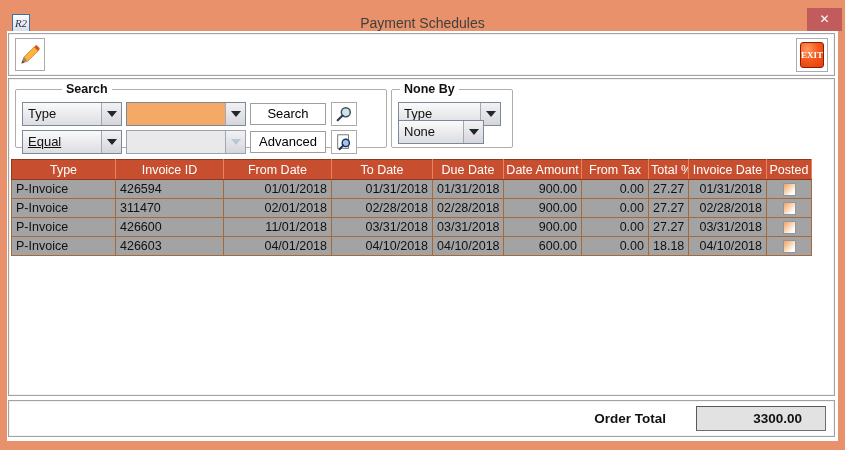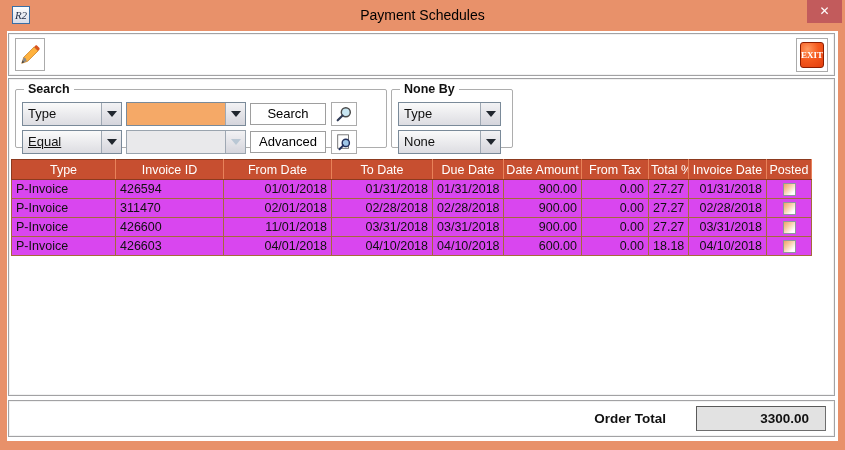--- a/index.html
+++ b/index.html
@@ -8,31 +8,31 @@
   }
   *{box-sizing:border-box; margin:0; padding:0;}
   html,body{width:845px;height:450px;}
   body{
     position:relative; overflow:hidden;
     background:var(--frame);
     font-family:"Liberation Sans","DejaVu Sans",sans-serif;
     font-size:13px; color:#111;
   }
   
-  .titlebar{position:absolute;left:0;top:0;width:845px;height:30px;}
+  .titlebar{position:absolute;left:0;top:8px;width:845px;height:30px;}
   .app-icon{
     position:absolute;left:12px;top:6px;width:18px;height:18px;
     background:linear-gradient(#FDFDFD,#D9DDE9);
     border:1px solid #3A6EA5; text-align:center;
     font-family:"Liberation Serif","DejaVu Serif",serif;
     font-size:11px;line-height:16px;color:#26324B;font-style:italic;
   }
   .title{
     position:absolute;left:0;top:0;width:100%;height:30px;
-    text-align:center;line-height:30px;font-size:14px;color:#000000;
+    text-align:center;line-height:30px;font-size:14px;color:#404040;
   }
   .close-btn{
     position:absolute;right:3px;top:0;width:35px;height:23px;
     background:var(--close-red);color:#fff;text-align:center;
     line-height:23px;font-size:12px;font-weight:bold;cursor:pointer;
   }
   
   .content-bg{position:absolute;left:7px;top:31px;width:831px;height:410px;background:#fff;}
   .panel{position:absolute;background:#fff;border:1px solid #A2A2A4;box-shadow:inset 0 0 0 1px #F2F2F2;}
   .panel-toolbar{left:8px;top:33px;width:827px;height:43px;}
@@ -50,21 +50,21 @@
     width:24px;height:26px;border:1px solid #8E1D00;border-radius:3px;
     background:radial-gradient(circle at 30% 25%, #FF9A60 0%, #F55A1E 45%, var(--exit-red) 100%);
     color:#fff;font-size:9px;font-weight:bold;letter-spacing:0;
     display:flex;align-items:center;justify-content:center;
   }
   
   fieldset{
     position:absolute;border:1px solid #ADADAD;border-radius:2px;background:#fff;
   }
   fieldset legend{font-weight:bold;font-size:12.5px;margin-left:8px;padding:0 4px;}
-  .fs-search{left:6px;top:3px;width:372px;height:66px;}
+  .fs-search{left:6px;top:3px;width:372px;height:66px;padding-left:38px;}
   .fs-sort{left:382px;top:3px;width:122px;height:66px;}
   
   .combo{
     position:absolute;height:24px;display:flex;
     border:1px solid #7A8A99;background:linear-gradient(#FAFAFA,#DDDDE2);
   }
   .combo .txt{flex:1;padding:3px 5px;font-size:13px;white-space:nowrap;overflow:hidden;}
   .combo .arrow{
     width:20px;border-left:1px solid #9FA8B3;
     background:linear-gradient(#F2F2F4,#D5D5DC);
@@ -88,37 +88,37 @@
     position:absolute;left:2px;top:80px;border-collapse:collapse;table-layout:fixed;width:800px;
     font-size:12.5px;
   }
   .grid th{
     background:var(--header-bg);color:#fff;font-weight:normal;height:20px;
     border-top:1px solid #8C3A1F;border-bottom:1px solid #8C3A1F;
     border-right:1px solid #E8825A;border-left:1px solid #8C3A1F;
     overflow:hidden;white-space:nowrap;text-align:center;padding:0 2px;
   }
   .grid td{
-    background:#d946ef;height:19px;border:1px solid var(--grid-line);
+    background:#a3a3a3;height:19px;border:1px solid var(--grid-line);
     overflow:hidden;white-space:nowrap;padding:0 4px;
   }
   .grid td.c0,.grid td.c1{text-align:left;}
   .grid td.c2,.grid td.c3,.grid td.c4,.grid td.c5,.grid td.c6,.grid td.c7,.grid td.c8{text-align:right;}
   .grid td.c9{text-align:center;padding:0;}
   .gridcheck{
     display:inline-block;width:13px;height:13px;vertical-align:middle;
     border:1px solid #8F979E;
     background:linear-gradient(135deg,#F1A266 0%,#F8CFA9 40%,#FFFFFF 80%);
   }
   
   .order-label{font-weight:bold;font-size:13.5px;}
   .order-field{
     width:130px;height:25px;background:#E2E2E2;
     border:1px solid #6E6E6E;border-top-color:#5A5A5A;border-left-color:#5A5A5A;
-    font-weight:bold;font-size:13.5px;text-align:right;line-height:23px;padding-right:16px;
+    font-weight:bold;font-size:13.5px;text-align:right;line-height:23px;padding-right:23px;
   }
 </style>
 </head>
 <body>
 
 <div class="titlebar">
   <div class="app-icon">R2</div>
   <div class="title">Payment Schedules</div>
   <div class="close-btn">
     <span>✕</span>
@@ -189,21 +189,21 @@
   </fieldset>
 
   <fieldset class="fs-sort">
     <legend>None By</legend>
     <div class="combo" style="left:6px;top:6px;width:103px;">
       <div class="txt">Type</div>
       <div class="arrow">
           <span class="tri"></span>
         </div>
     </div>
-    <div class="combo" style="left:6px;top:34px;width:103px;">
+    <div class="combo" style="left:6px;top:24px;width:86px;">
       <div class="txt">None</div>
       <div class="arrow">
           <span class="tri"></span>
         </div>
     </div>
   </fieldset>
 
   <table class="grid">
     <colgroup>
       <col style="width:104px">

